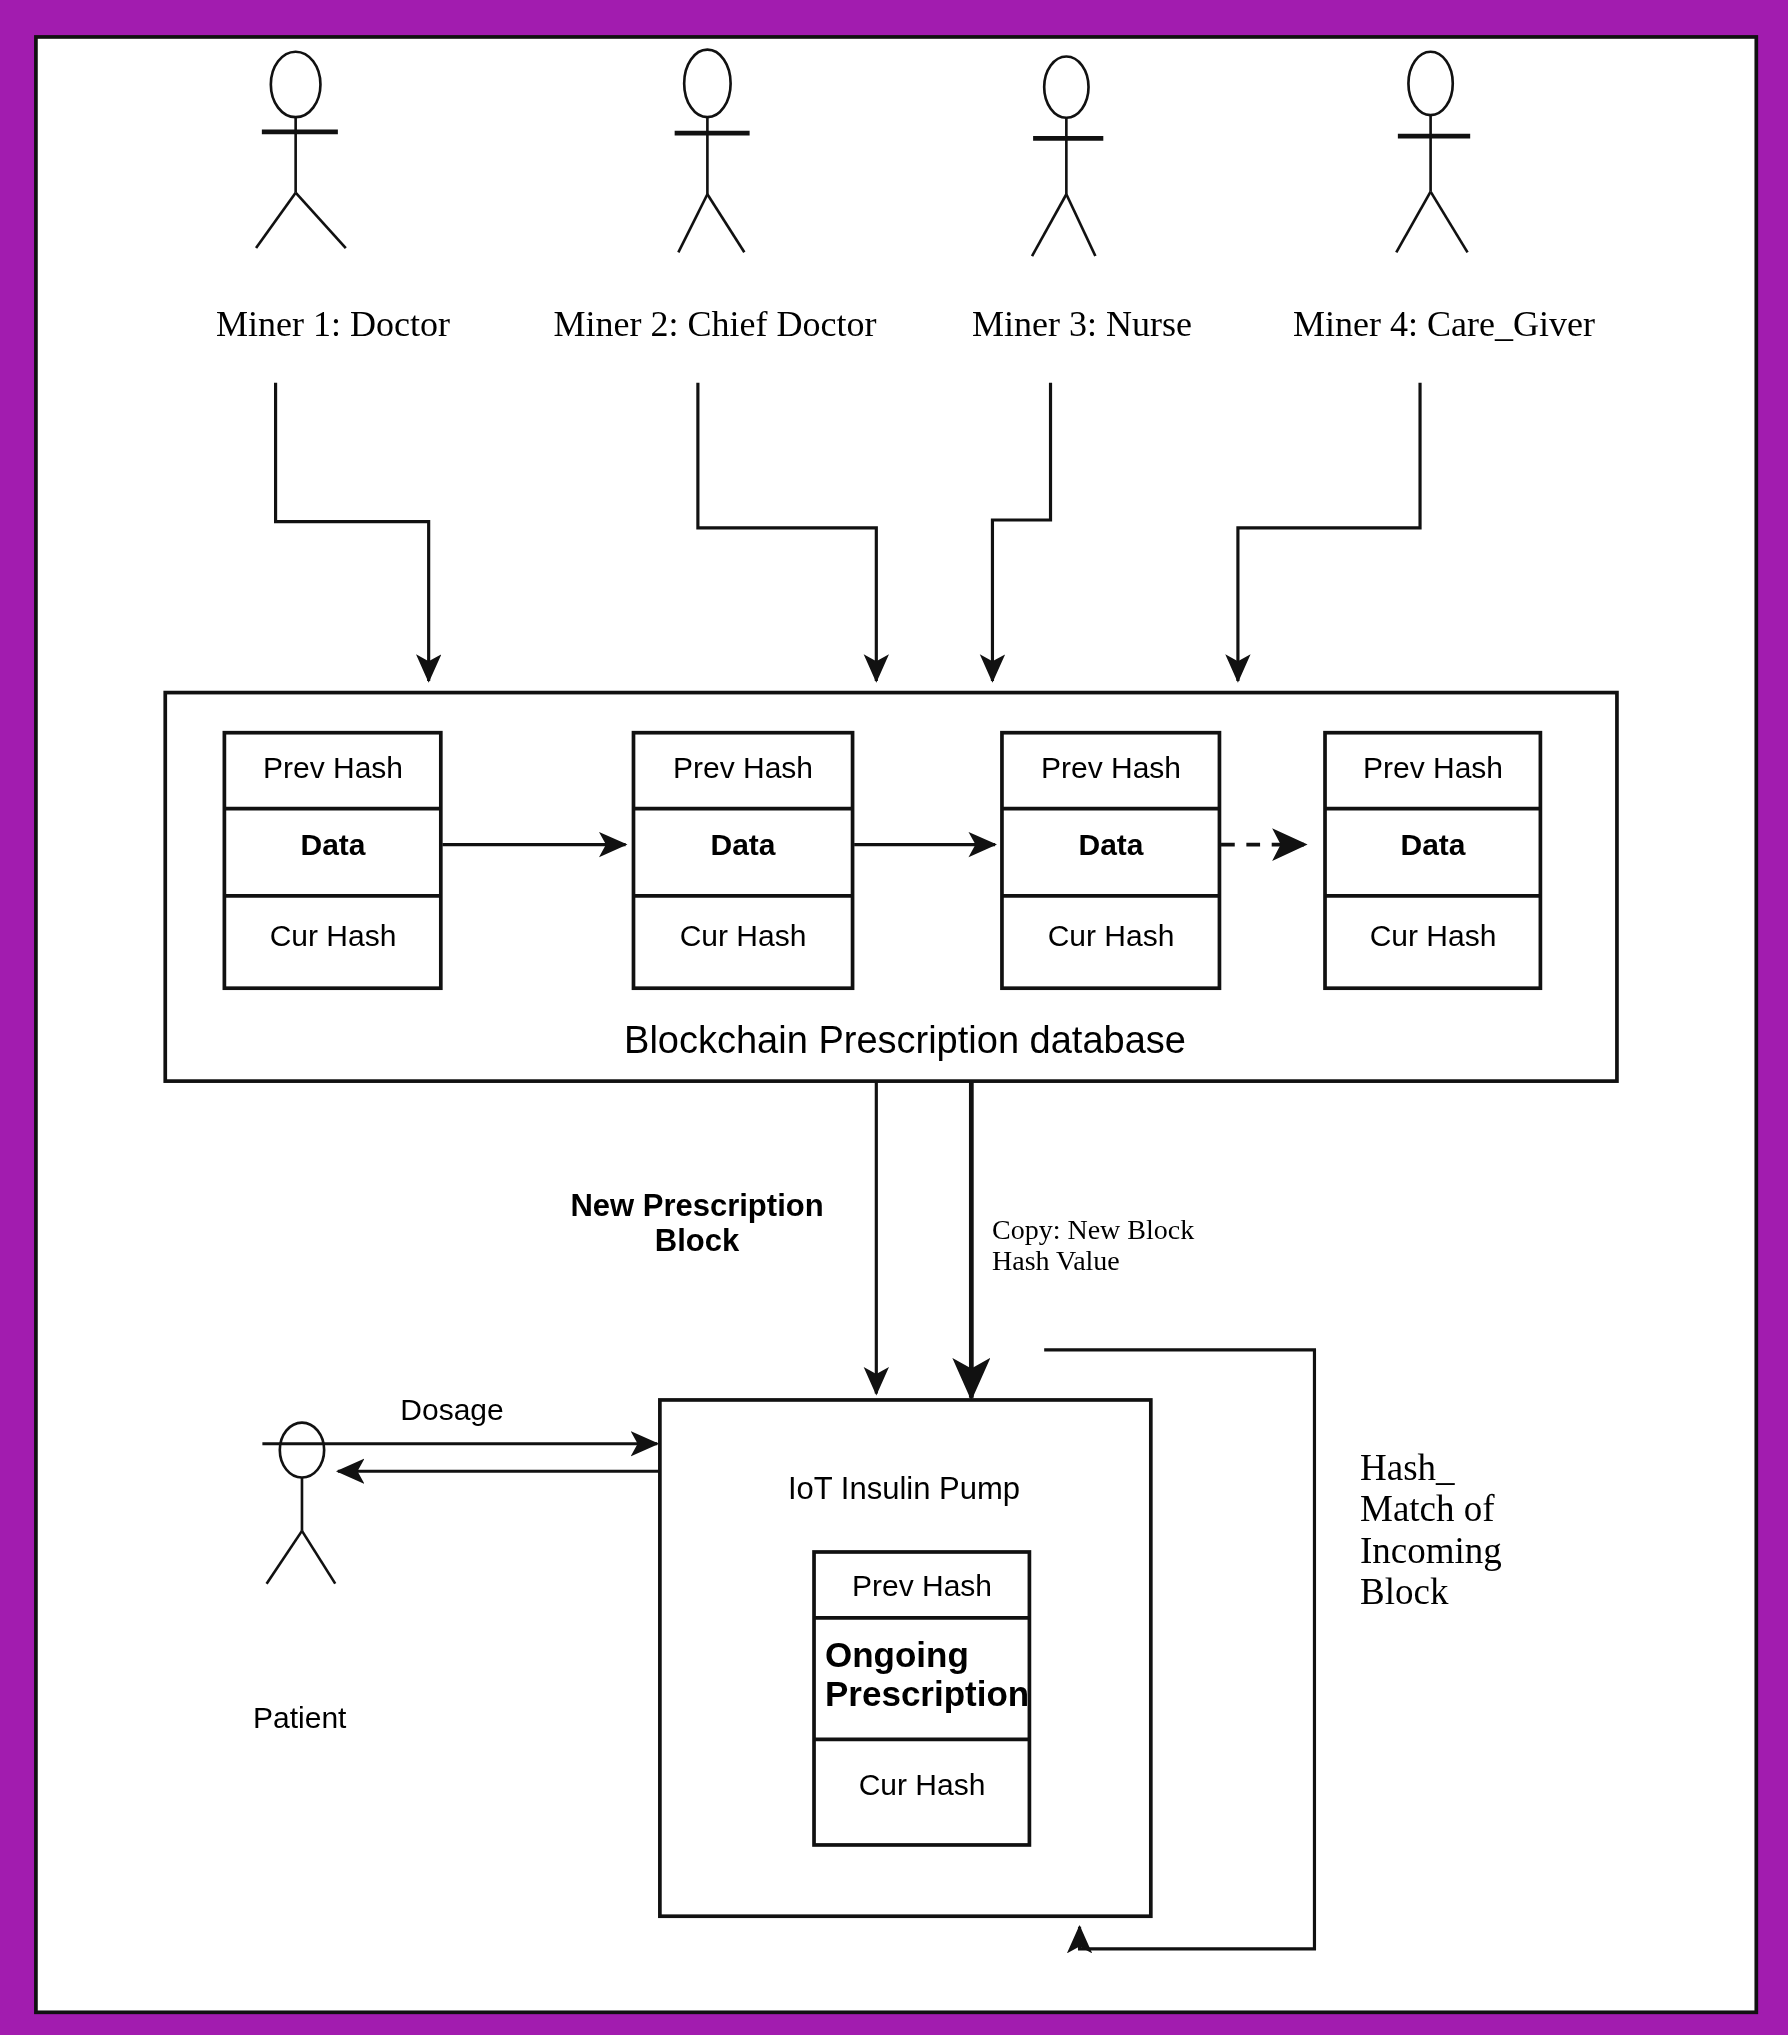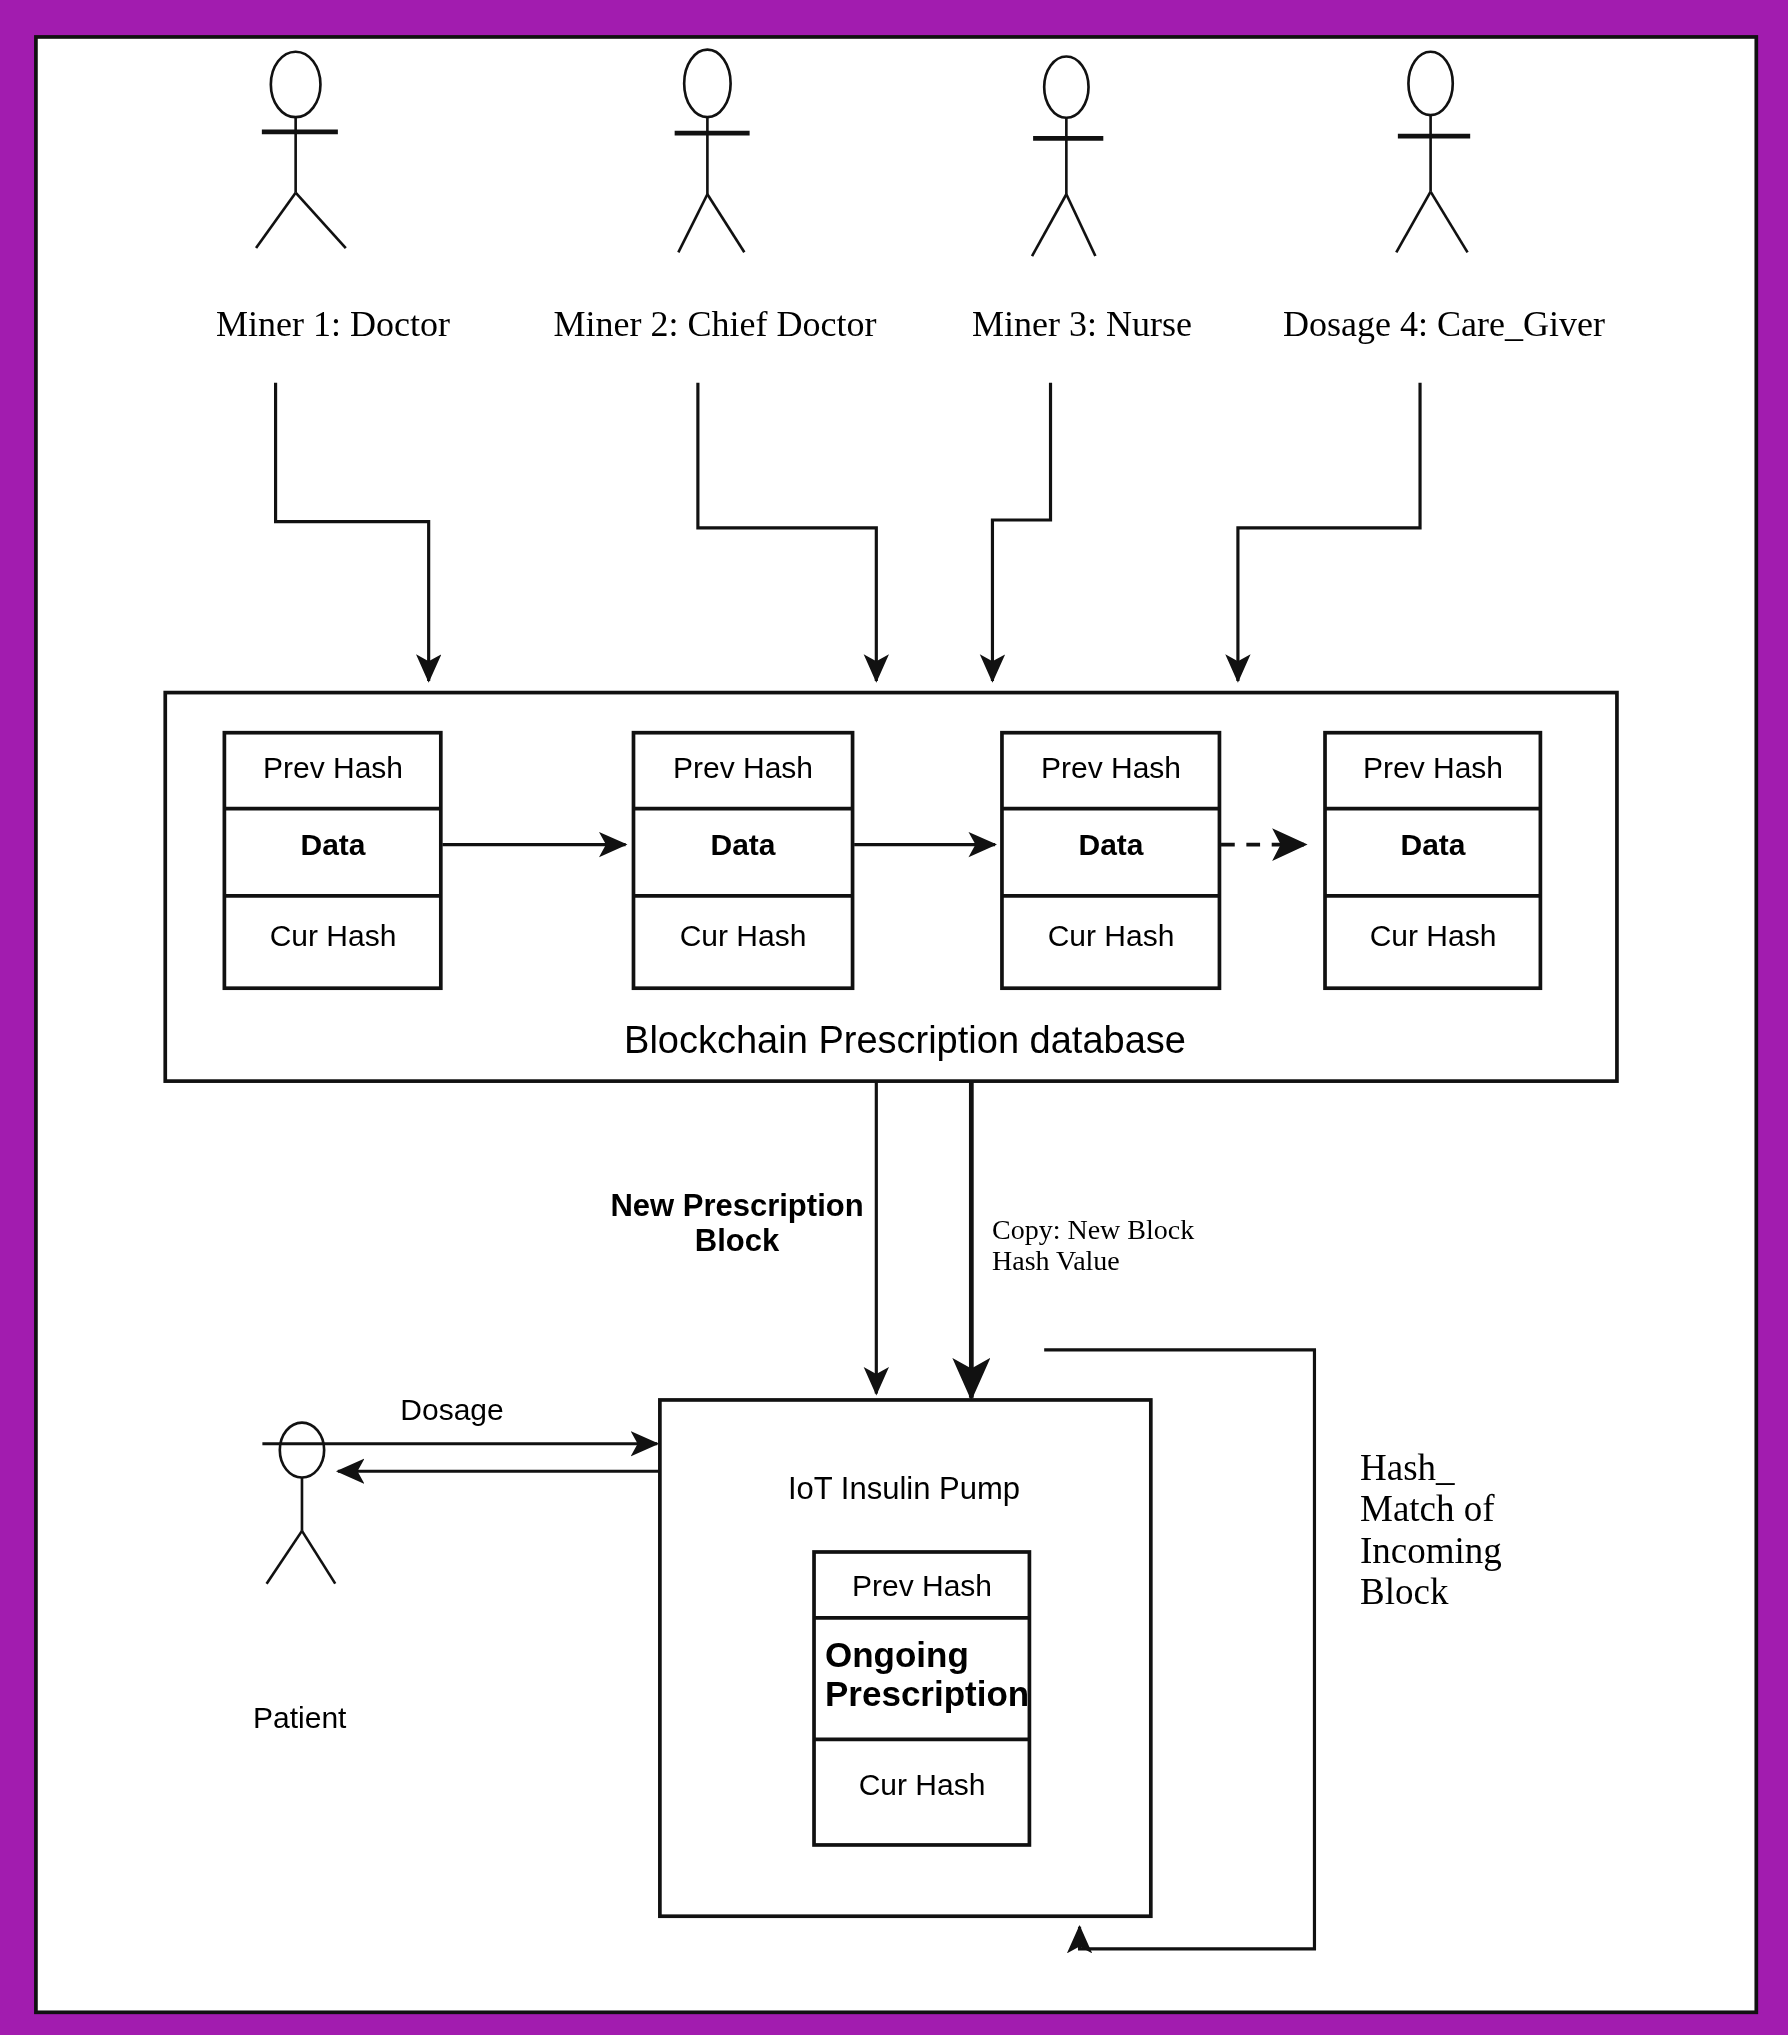--- a/index.html
+++ b/index.html
@@ -145,41 +145,41 @@
       <line x1="1542" y1="3295" x2="1950" y2="3295" class="divline"></line>
     </g>
 
     <path d="M 1978 2557 L 2490 2557 L 2490 3692 L 2045 3692 L 2045 3650" class="stroke" marker-end="url(#ah)"></path>
 
   </svg>
 
   <div class="lbl serif ctr" style="left:333px; top:304px; font-size:36px;">Miner 1: Doctor</div>
   <div class="lbl serif ctr" style="left:715px; top:304px; font-size:36px;">Miner 2: Chief Doctor</div>
   <div class="lbl serif ctr" style="left:1082px; top:304px; font-size:36px;">Miner 3: Nurse</div>
-  <div class="lbl serif ctr" style="left:1444px; top:304px; font-size:36px;">Dosage 4: Care_Giver</div>
+  <div class="lbl serif ctr" style="left:1444px; top:304px; font-size:36px;">Miner 4: Care_Giver</div>
 
   <div class="lbl sans ctr" style="left:333px; top:751px; font-size:30px;">Prev Hash</div>
   <div class="lbl sans bold ctr" style="left:333px; top:828px; font-size:30px;">Data</div>
   <div class="lbl sans ctr" style="left:333px; top:919px; font-size:30px;">Cur Hash</div>
 
   <div class="lbl sans ctr" style="left:743px; top:751px; font-size:30px;">Prev Hash</div>
   <div class="lbl sans bold ctr" style="left:743px; top:828px; font-size:30px;">Data</div>
   <div class="lbl sans ctr" style="left:743px; top:919px; font-size:30px;">Cur Hash</div>
 
   <div class="lbl sans ctr" style="left:1111px; top:751px; font-size:30px;">Prev Hash</div>
   <div class="lbl sans bold ctr" style="left:1111px; top:828px; font-size:30px;">Data</div>
   <div class="lbl sans ctr" style="left:1111px; top:919px; font-size:30px;">Cur Hash</div>
 
   <div class="lbl sans ctr" style="left:1433px; top:751px; font-size:30px;">Prev Hash</div>
   <div class="lbl sans bold ctr" style="left:1433px; top:828px; font-size:30px;">Data</div>
   <div class="lbl sans ctr" style="left:1433px; top:919px; font-size:30px;">Cur Hash</div>
 
   <div class="lbl sans ctr" style="left:905px; top:1019px; font-size:38px;">Blockchain Prescription database</div>
 
-  <div class="lbl sans ctr" style="left:697px; top:1189px; font-size:31px; font-weight:bold;margin-left:40px;">New Prescription
+  <div class="lbl sans ctr" style="left:697px; top:1189px; font-size:31px; font-weight:bold;">New Prescription
 Block</div>
   <div class="lbl serif lft" style="left:992px; top:1214px; font-size:28px;">Copy: New Block
 Hash Value</div>
   <div class="lbl sans ctr" style="left:452px; top:1393px; font-size:30px;">Dosage</div>
   <div class="lbl serif lft" style="left:1360px; top:1447px; font-size:37px;">Hash_
 Match of
 Incoming
 Block</div>
 
   <div class="lbl sans ctr" style="left:904px; top:1472px; font-size:31px;">IoT Insulin Pump</div>

